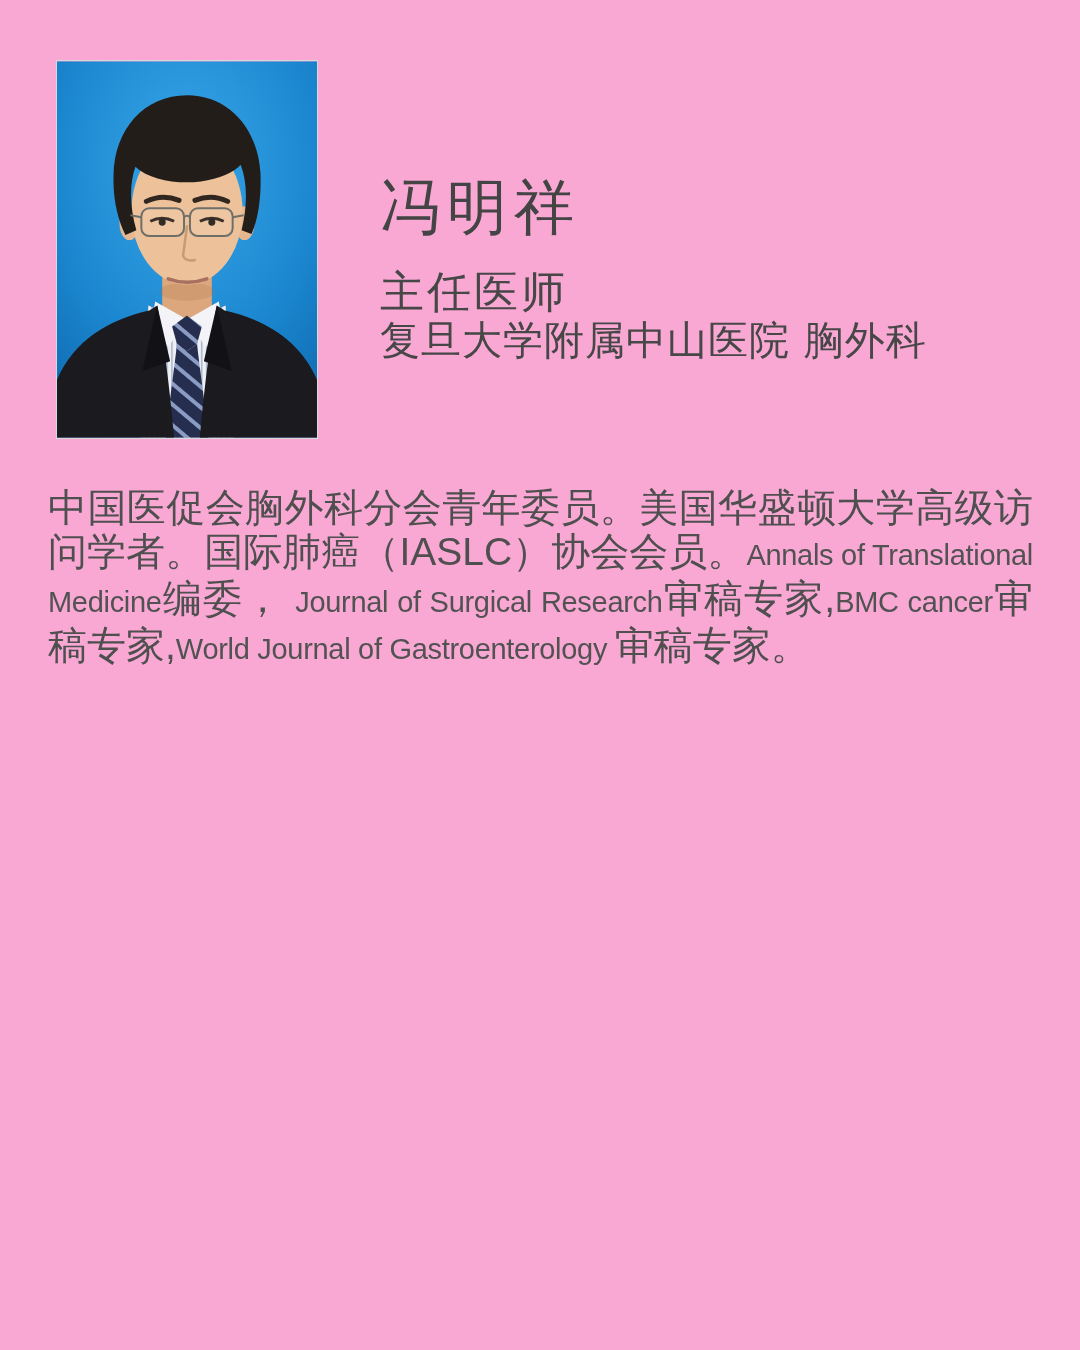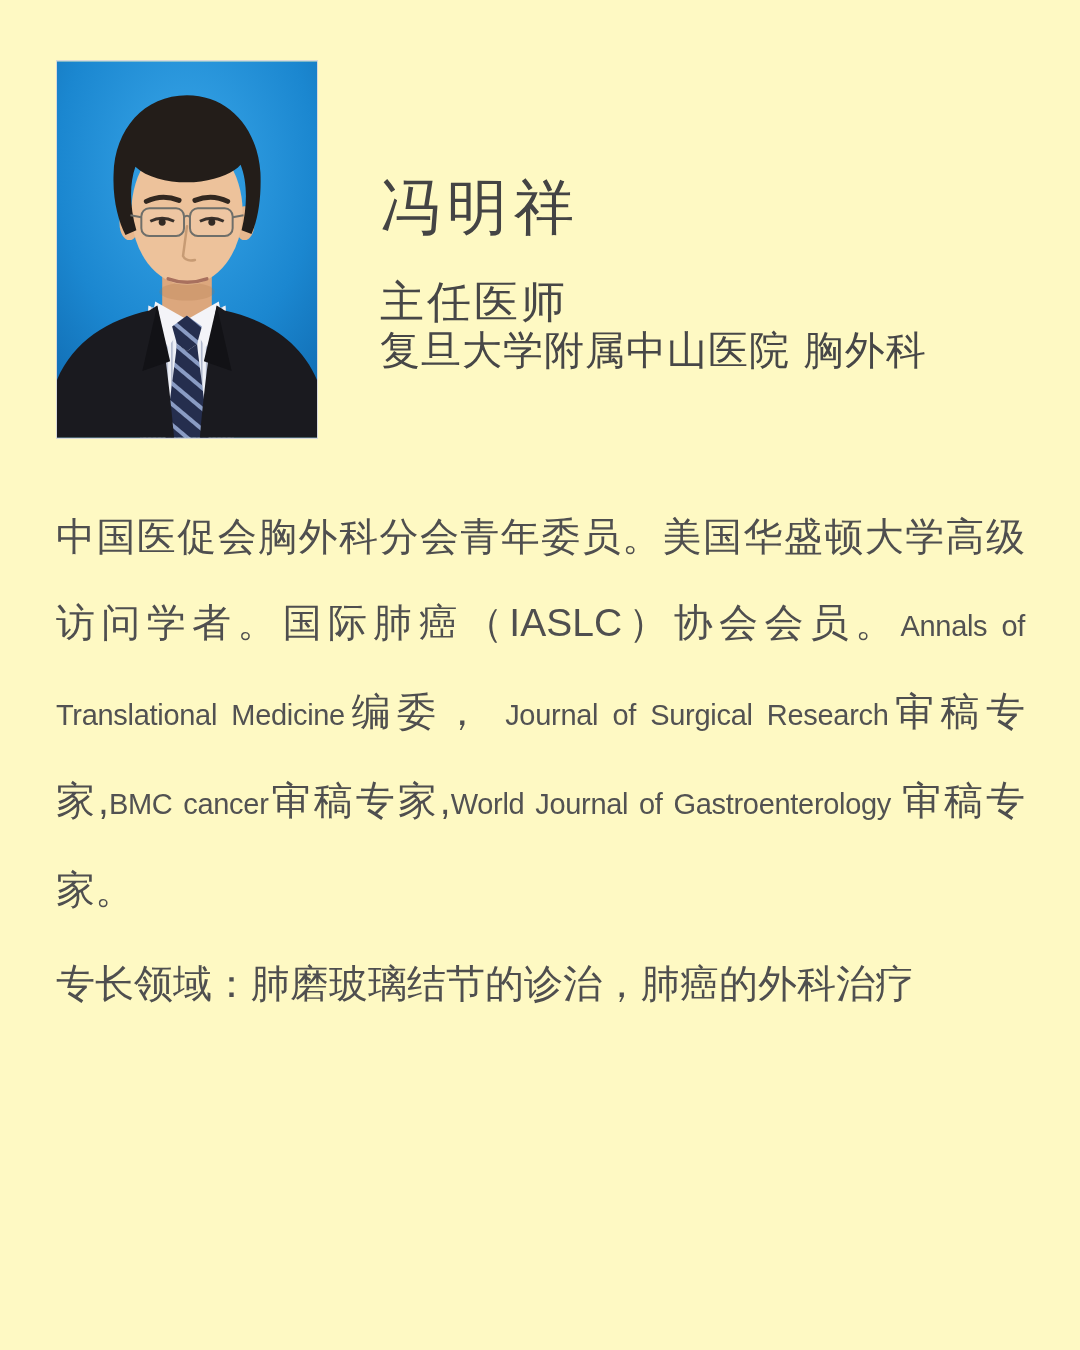--- a/index.html
+++ b/index.html
@@ -1,20 +1,20 @@
 <!DOCTYPE html>
 <html><head>
 <meta charset="utf-8">
 <style>
   html, body { margin: 0; padding: 0; background: #ffffff; }
   .page {
     position: relative;
     width: 1080px;
     height: 1350px;
-    background: #fef9c3;
+    background: #f9a8d4;
     overflow: hidden;
     font-family: "Liberation Sans", "DejaVu Sans", sans-serif;
   }
 
   
   .photo-frame {
     position: absolute;
     left: 56px;
     top: 60px;
     width: 262px;
@@ -34,43 +34,43 @@
     font-family: "DejaVu Serif", "Liberation Serif", serif;
     white-space: nowrap;
   }
   .doctor-name {
     font-size: 60px;
     line-height: 70px;
     letter-spacing: 7px;
     color: #444444;
   }
   .doctor-title {
-    margin-top: 36px;
+    margin-top: 26px;
     font-size: 44px;
     line-height: 48px;
     letter-spacing: 3px;
   }
   .doctor-affiliation {
     font-size: 40px;
     line-height: 48px;
     letter-spacing: 1px;
   }
 
   
   .bio {
     position: absolute;
     left: 48px;
     top: 486px;
     width: 985px;
     color: #4f4f4f;
   }
   .bio p {
-    margin: 8px;
+    margin: 0;
     font-size: 39px;
-    line-height: 86px;
+    line-height: 44px;
     text-align: justify;
     font-weight: 400;
   }
   .bio .zh { font-size: 39px; }
   .bio .en {
     font-size: 29px;
     letter-spacing: -0.3px;
     color: #525252;
   }
 </style>
@@ -147,16 +147,15 @@
   </div>
 
   <div class="name-block">
     <div class="doctor-name">冯明祥</div>
     <div class="doctor-title">主任医师</div>
     <div class="doctor-affiliation">复旦大学附属中山医院 胸外科</div>
   </div>
 
   <div class="bio">
     <p class="bio-para"><span class="zh">中国医促会胸外科分会青年委员。美国华盛顿大学高级访问学者。国际肺癌（IASLC）协会会员。</span><span class="en">Annals of Translational Medicine</span><span class="zh">编委， </span><span class="en">Journal of Surgical Research</span><span class="zh">审稿专家,</span><span class="en">BMC cancer</span><span class="zh">审稿专家,</span><span class="en">World Journal of Gastroenterology </span><span class="zh">审稿专家。</span></p>
-    <p class="bio-para"><span class="zh">专长领域：肺磨玻璃结节的诊治，肺癌的外科治疗</span></p>
   </div>
 
 </div>
 
 </body></html>

